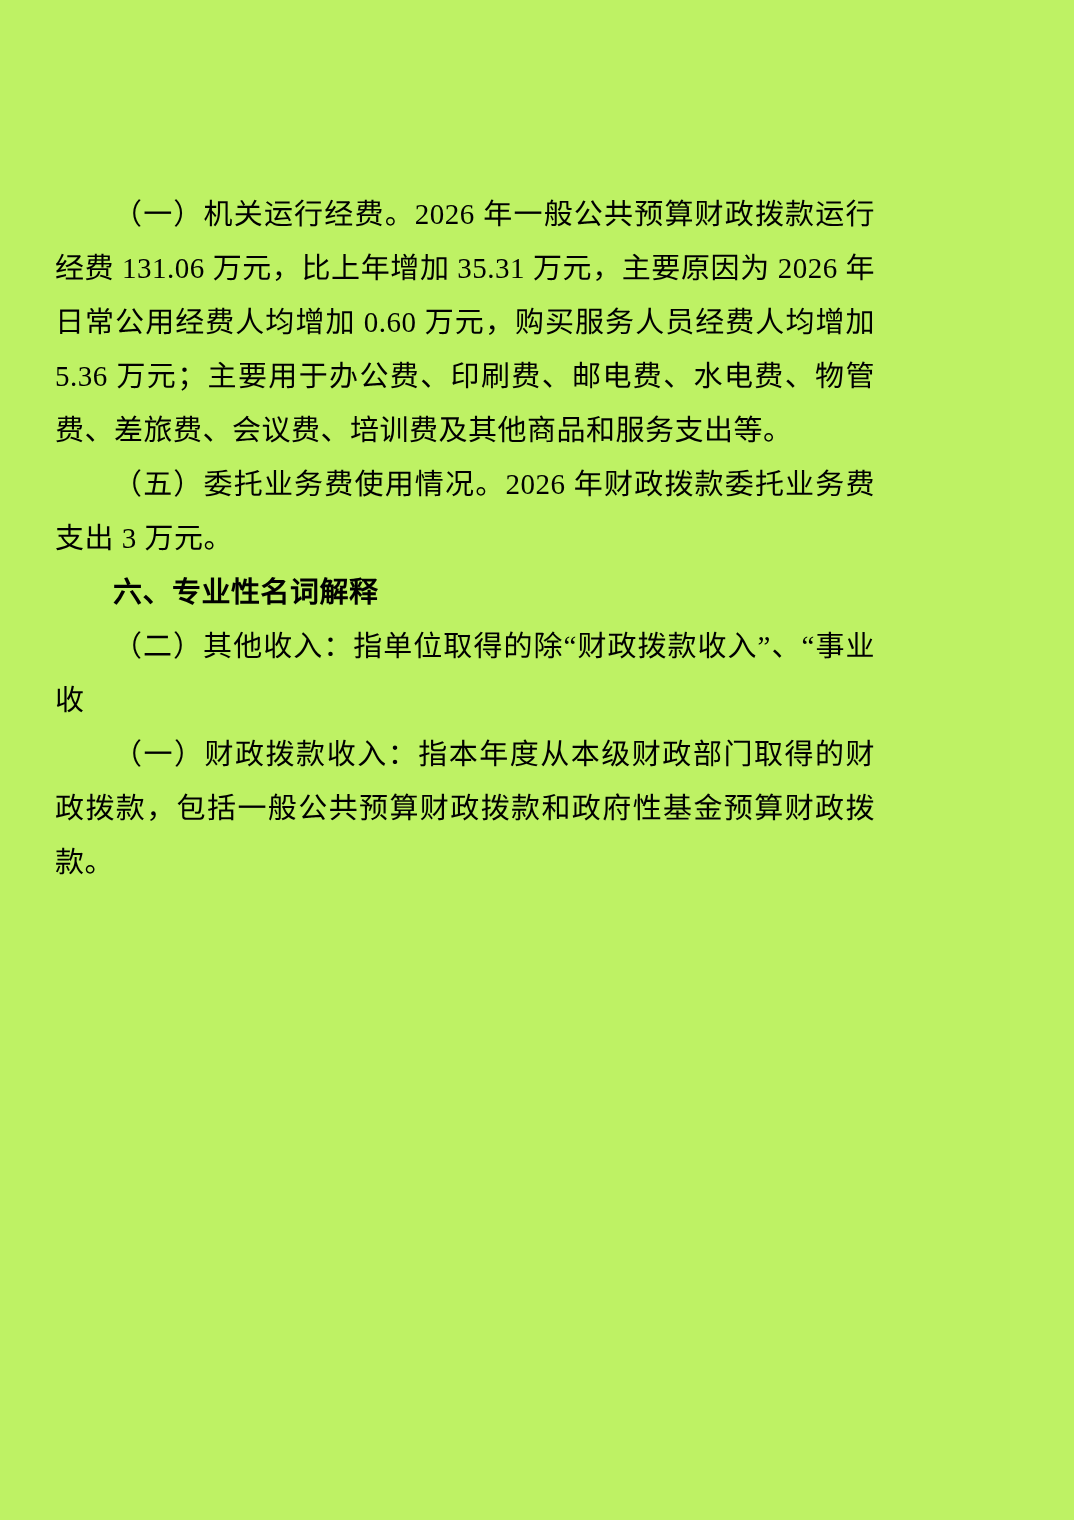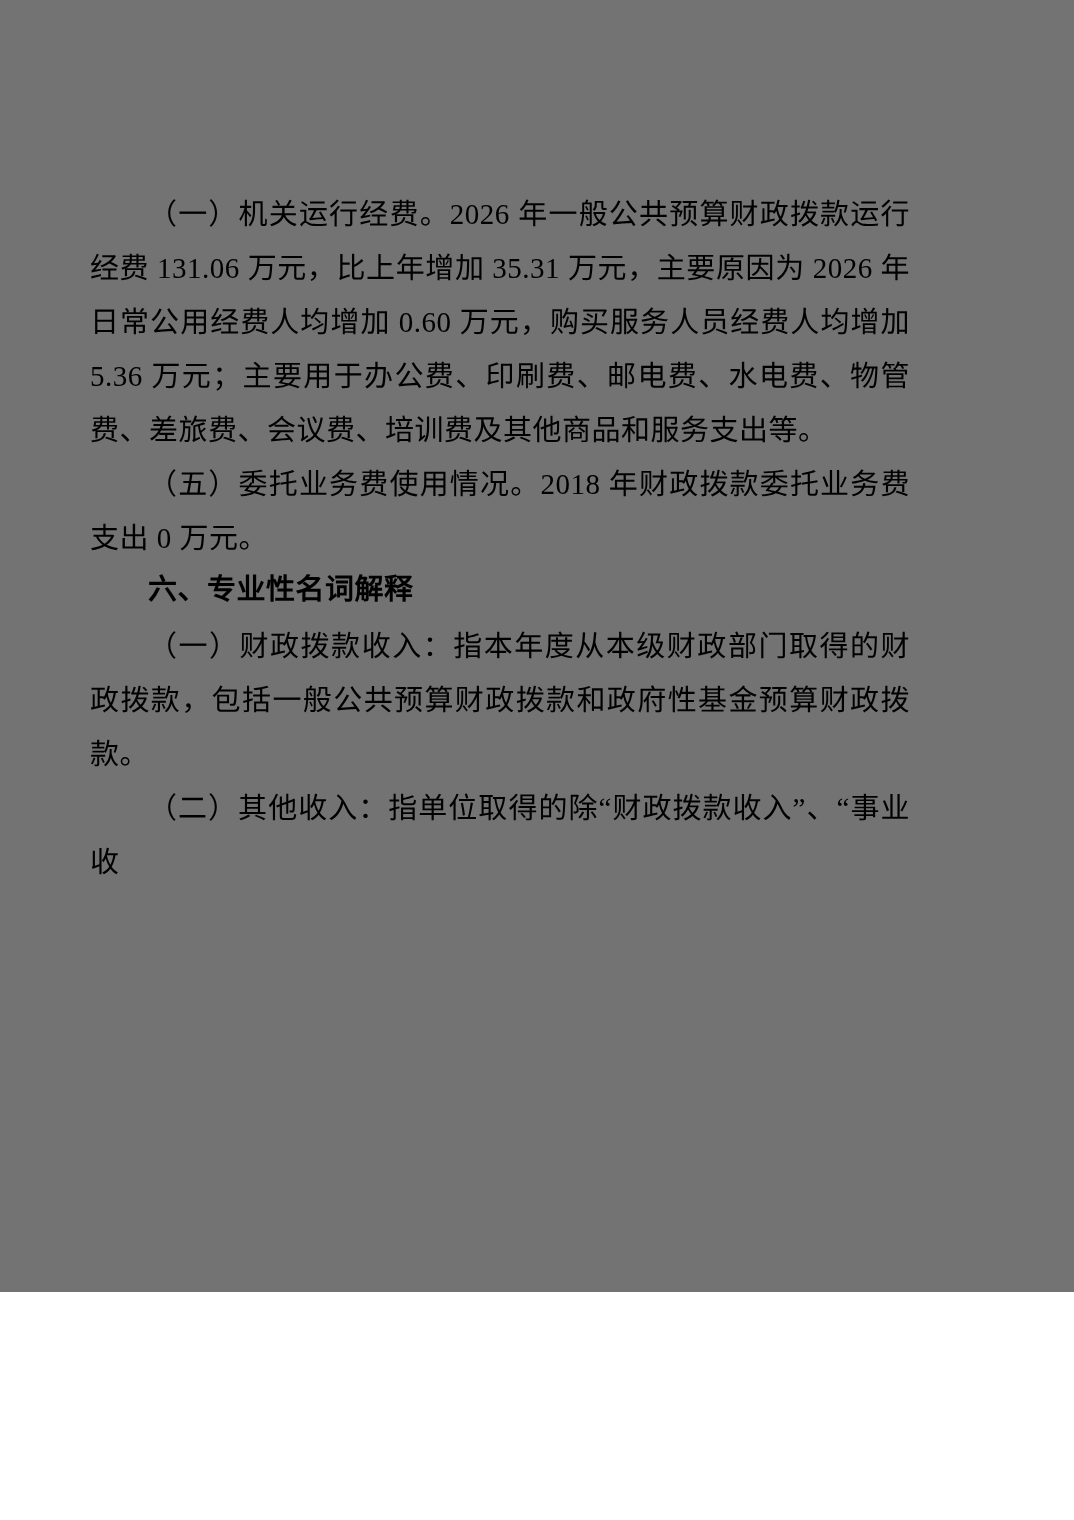--- a/index.html
+++ b/index.html
@@ -3,55 +3,55 @@
 <meta charset="utf-8">
 <style>
   html, body {
     margin: 0;
     padding: 0;
     background: #ffffff;
   }
   .page {
     position: relative;
     width: 1074px;
-    height: 1292px;
-    background: #737373;
+    height: 1520px;
+    background: #bef264;
     box-sizing: border-box;
-    padding: 187px 128px 0 90px;
+    padding: 187px 128px 0 55px;
     overflow: hidden;
     color: #000000;
   }
   .doc-body {
     width: 820px;
   }
   p.body-para {
     margin: 0;
     font-family: "Liberation Serif", "DejaVu Serif", serif;
     font-size: 29px;
     line-height: 54px;
     text-align: justify;
     text-justify: inter-character;
     text-indent: 2em;
     letter-spacing: 0.5px;
     word-break: break-all;
   }
   h2.section-heading {
     margin: 0;
-    font-family: Liberation Mono, monospace;
+    font-family: Liberation Serif, serif;
     font-weight: bold;
     font-size: 29px;
     line-height: 54px;
     text-indent: 2em;
     letter-spacing: 0.5px;
   }
 </style>
 </head>
 <body>
 
 <div class="page">
   <div class="doc-body">
     <p class="body-para">（一）机关运行经费。2026 年一般公共预算财政拨款运行经费 131.06 万元，比上年增加 35.31 万元，主要原因为 2026 年日常公用经费人均增加 0.60 万元，购买服务人员经费人均增加 5.36 万元；主要用于办公费、印刷费、邮电费、水电费、物管费、差旅费、会议费、培训费及其他商品和服务支出等。</p>
-    <p class="body-para">（五）委托业务费使用情况。2018 年财政拨款委托业务费支出 0 万元。</p>
+    <p class="body-para">（五）委托业务费使用情况。2026 年财政拨款委托业务费支出 3 万元。</p>
     <h2 class="section-heading">六、专业性名词解释</h2>
+    <p class="body-para">（二）其他收入：指单位取得的除“财政拨款收入”、“事业收</p>
     <p class="body-para">（一）财政拨款收入：指本年度从本级财政部门取得的财政拨款，包括一般公共预算财政拨款和政府性基金预算财政拨款。</p>
-    <p class="body-para">（二）其他收入：指单位取得的除“财政拨款收入”、“事业收</p>
   </div>
 </div>
 
 </body></html>

